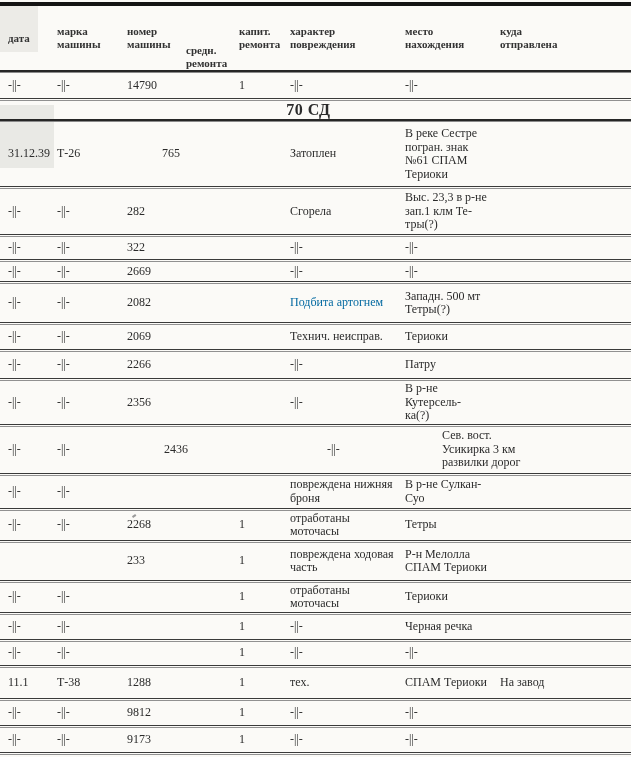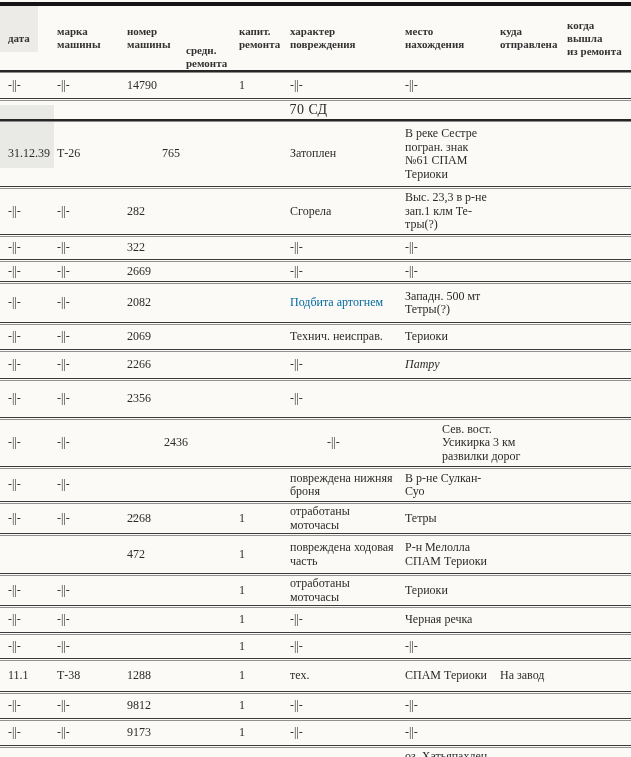--- a/index.html
+++ b/index.html
@@ -42,21 +42,21 @@
     flex:none;box-sizing:border-box;
     white-space:pre-line;
     font-size:11px;line-height:13px;
     font-weight:bold;color:#333;
   }
   .section-row{
     display:flex;align-items:center;justify-content:center;
     width:631px;box-sizing:border-box;
   }
   .section-label{
-    font-weight:normal;font-size:14px;
+    font-weight:bold;font-size:16px;
     transform:translateX(-7px);
     letter-spacing:.5px;
   }
 </style>
 </head>
 <body>
 
 <div id="scan">
   <div class="patch" id="patch-header-left"></div>
   <div class="patch" id="patch-date-cell"></div>
@@ -73,22 +73,20 @@
         <div class="hdr-cell" style="width: 52px; padding-left: 6px; margin-top: 38px;">средн.
 ремонта</div>
         <div class="hdr-cell" style="width: 51px; padding-left: 7px;">капит.
 ремонта</div>
         <div class="hdr-cell" style="width: 115px; padding-left: 7px;">характер
 повреждения</div>
         <div class="hdr-cell" style="width: 94px; padding-left: 7px;">место
 нахождения</div>
         <div class="hdr-cell" style="width: 68px; padding-left: 8px;">куда
 отправлена</div>
-        <div class="hdr-cell" style="width: 71px; padding-left: 7px;">когда вышла
-из ремонта</div>
       </div>
     <div class="rule-med"></div>
     <div id="rows">
         <div class="data-row" style="min-height: 25px;">
           <div class="cell" style="width: 50px; padding-left: 8px; color: rgb(43, 43, 43);">-||-</div>
           <div class="cell" style="width: 70px; padding-left: 7px; color: rgb(43, 43, 43);">-||-</div>
           <div class="cell" style="width: 60px; padding-left: 7px; color: rgb(43, 43, 43);">14790</div>
           <div class="cell" style="width: 52px; padding-left: 6px; color: rgb(43, 43, 43);"></div>
           <div class="cell" style="width: 51px; padding-left: 7px; color: rgb(43, 43, 43);">1</div>
           <div class="cell" style="width: 115px; padding-left: 7px; color: rgb(43, 43, 43);">-||-</div>
@@ -179,32 +177,34 @@
           <div class="cell" style="width: 71px; padding-left: 7px; color: rgb(43, 43, 43);"></div>
         </div>
         <div class="rule"></div>
         <div class="data-row" style="min-height: 26px;">
           <div class="cell" style="width: 50px; padding-left: 8px; color: rgb(43, 43, 43);">-||-</div>
           <div class="cell" style="width: 70px; padding-left: 7px; color: rgb(43, 43, 43);">-||-</div>
           <div class="cell" style="width: 60px; padding-left: 7px; color: rgb(43, 43, 43);">2266</div>
           <div class="cell" style="width: 52px; padding-left: 6px; color: rgb(43, 43, 43);"></div>
           <div class="cell" style="width: 51px; padding-left: 7px; color: rgb(43, 43, 43);"></div>
           <div class="cell" style="width: 115px; padding-left: 7px; color: rgb(43, 43, 43);">-||-</div>
-          <div class="cell" style="width: 94px; padding-left: 7px; color: rgb(43, 43, 43); font-style: italic;">Патру</div>
+          <div class="cell" style="width: 94px; padding-left: 7px; color: rgb(43, 43, 43);">Патру</div>
           <div class="cell" style="width: 68px; padding-left: 8px; color: rgb(43, 43, 43);"></div>
           <div class="cell" style="width: 71px; padding-left: 7px; color: rgb(43, 43, 43);"></div>
         </div>
         <div class="rule"></div>
         <div class="data-row" style="min-height: 36px;">
           <div class="cell" style="width: 50px; padding-left: 8px; color: rgb(43, 43, 43);">-||-</div>
           <div class="cell" style="width: 70px; padding-left: 7px; color: rgb(43, 43, 43);">-||-</div>
           <div class="cell" style="width: 60px; padding-left: 7px; color: rgb(43, 43, 43);">2356</div>
           <div class="cell" style="width: 52px; padding-left: 6px; color: rgb(43, 43, 43);"></div>
           <div class="cell" style="width: 51px; padding-left: 7px; color: rgb(43, 43, 43);"></div>
           <div class="cell" style="width: 115px; padding-left: 7px; color: rgb(43, 43, 43);">-||-</div>
+          <div class="cell" style="width: 94px; padding-left: 7px; color: rgb(43, 43, 43);">В р-не Кутерсель-
+ка(?)</div>
           <div class="cell" style="width: 68px; padding-left: 8px; color: rgb(43, 43, 43);"></div>
           <div class="cell" style="width: 71px; padding-left: 7px; color: rgb(43, 43, 43);"></div>
         </div>
         <div class="rule"></div>
         <div class="data-row" style="min-height: 46px;">
           <div class="cell" style="width: 50px; padding-left: 8px; color: rgb(43, 43, 43);">-||-</div>
           <div class="cell" style="width: 70px; padding-left: 7px; color: rgb(43, 43, 43);">-||-</div>
           <div class="cell" style="width: 60px; padding-left: 7px; color: rgb(43, 43, 43); margin-left: 37px;">2436</div>
           <div class="cell" style="width: 52px; padding-left: 6px; color: rgb(43, 43, 43);"></div>
           <div class="cell" style="width: 51px; padding-left: 7px; color: rgb(43, 43, 43);"></div>
@@ -238,21 +238,21 @@
           <div class="cell" style="width: 51px; padding-left: 7px; color: rgb(43, 43, 43);">1</div>
           <div class="cell" style="width: 115px; padding-left: 7px; color: rgb(43, 43, 43);">отработаны моточасы</div>
           <div class="cell" style="width: 94px; padding-left: 7px; color: rgb(43, 43, 43);">Тетры</div>
           <div class="cell" style="width: 68px; padding-left: 8px; color: rgb(43, 43, 43);"></div>
           <div class="cell" style="width: 71px; padding-left: 7px; color: rgb(43, 43, 43);"></div>
         </div>
         <div class="rule"></div>
         <div class="data-row" style="min-height: 37px;">
           <div class="cell" style="width: 50px; padding-left: 8px; color: rgb(43, 43, 43);"></div>
           <div class="cell" style="width: 70px; padding-left: 7px; color: rgb(43, 43, 43);"></div>
-          <div class="cell" style="width: 60px; padding-left: 7px; color: rgb(43, 43, 43);">472</div>
+          <div class="cell" style="width: 60px; padding-left: 7px; color: rgb(43, 43, 43);">233</div>
           <div class="cell" style="width: 52px; padding-left: 6px; color: rgb(43, 43, 43);"></div>
           <div class="cell" style="width: 51px; padding-left: 7px; color: rgb(43, 43, 43);">1</div>
           <div class="cell" style="width: 115px; padding-left: 7px; color: rgb(43, 43, 43);">повреждена ходовая
 часть</div>
           <div class="cell" style="width: 94px; padding-left: 7px; color: rgb(43, 43, 43);">Р-н Мелолла
 СПАМ Териоки</div>
           <div class="cell" style="width: 68px; padding-left: 8px; color: rgb(43, 43, 43);"></div>
           <div class="cell" style="width: 71px; padding-left: 7px; color: rgb(43, 43, 43);"></div>
         </div>
         <div class="rule"></div>

